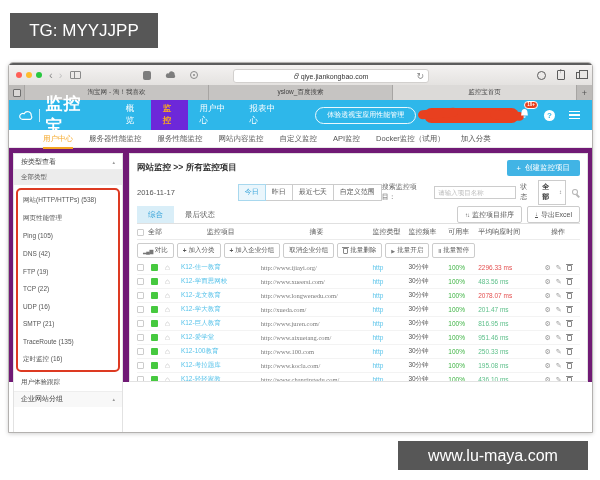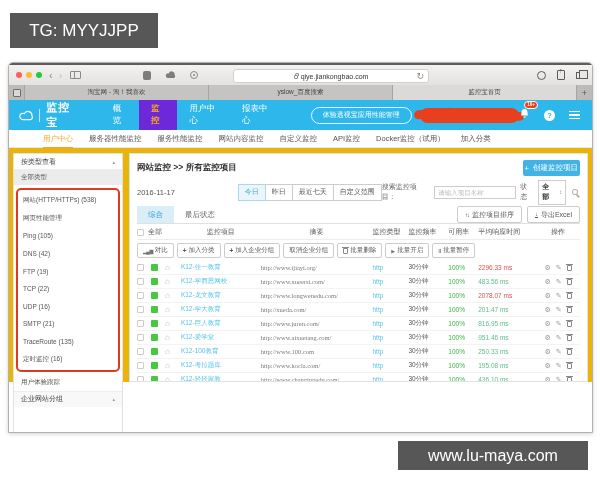--- a/index.html
+++ b/index.html
@@ -45,21 +45,21 @@
   .tab{flex:1;border-right:1px solid #a7a5a3;display:flex;align-items:center;justify-content:center;
        background:#c6c4c2;white-space:nowrap;overflow:hidden}
   .tab.active{background:#dcdad8}
   .tabplus{width:15px;display:flex;align-items:center;justify-content:center;color:#555;font-size:9px}
   .i-plus::before{content:"+"}
 
   
   .apphead{height:30px;background:#2eb7ea;display:flex;align-items:center;color:#fff;padding-left:10px}
   .logo{display:flex;align-items:center;gap:4px}
   .logo .sep{width:1px;height:13px;background:rgba(255,255,255,.7);margin:0 2px}
-  .logotext{font-size:11px;font-weight:bold;letter-spacing:1px}
+  .logotext{font-size:17px;font-weight:bold;letter-spacing:1px}
   .mainnav{display:flex;align-items:stretch;height:30px;margin-left:22px}
   .mainnav .nitem{display:flex;align-items:center;padding:0 12px;font-size:8.5px}
   .mainnav .nitem.active{background:#6d28d9;color:#f5a623;font-weight:bold}
   .pill{margin-left:28px;border:1px solid rgba(255,255,255,.9);border-radius:9px;padding:2.5px 11px;font-size:7px;white-space:nowrap}
   .scribble{margin-left:8px;width:108px;height:15px;background:#e8401f;border-radius:8px;position:relative}
   .scribble::before{content:"";position:absolute;left:-6px;top:1px;width:40px;height:9px;background:#e8401f;border-radius:5px;transform:rotate(-5deg)}
   .scribble::after{content:"";position:absolute;right:-5px;top:3px;width:34px;height:9px;background:#e8401f;border-radius:5px;transform:rotate(4deg)}
   .headicons{margin-left:auto;display:flex;align-items:center;gap:14px;padding-right:12px}
   .bellwrap{position:relative}
   .badge{position:absolute;top:-5px;right:-8px;background:#e8401f;color:#fff;font-size:4.5px;line-height:6px;
@@ -71,36 +71,36 @@
   .burger i{display:block;width:11px;height:1.5px;background:#fff}
 
   
   .subnav{height:18px;background:#fff;display:flex;align-items:center;padding-left:34px;gap:16px;
           font-size:7.5px;color:#555;border-bottom:1px solid #e8e8e8}
   .subnav .snitem{position:relative;white-space:nowrap}
   .subnav .snitem.active{color:#f5a623}
   .subnav .snitem.active::after{content:"";position:absolute;left:0;right:0;bottom:-5px;height:2px;background:#f5a623}
 
   
-  .content{height:234px;background:#eab308;display:flex;gap:6px;padding:5px 4px 0 4px}
+  .content{height:234px;background:#701a75;display:flex;gap:6px;padding:5px 4px 0 4px}
   .sidebar{width:110px;background:#fff;border:1px solid #e2e2e2;font-size:6.5px;color:#555;height:281px}
   .sb-head,.sb-grp{height:16px;display:flex;align-items:center;justify-content:space-between;padding:0 7px;color:#444;font-size:7px}
   .sb-head{border-bottom:1px solid #eee}
   .sb-all{height:15px;display:flex;align-items:center;padding:0 7px;background:#ececec}
   .sb-list{border:2px solid #dd3a22;border-radius:5px;margin:3px 2px;padding:2px 0}
   .sb-item{height:17.6px;display:flex;align-items:center;padding:0 5px;white-space:nowrap}
   .sb-ux{height:16px;display:flex;align-items:center;padding:0 7px}
   .sb-grp{background:#f8f8f8;border-top:1px solid #eee}
   .i-collapse{color:#999;font-size:5px}
   .i-collapse::before{content:"▴"}
 
   .panel{flex:1;background:#fff;border:1px solid #e2e2e2;padding:5px 7px;overflow:hidden}
   .title-row{display:flex;justify-content:space-between;align-items:center;height:18px}
   .breadcrumb{font-size:8.5px;color:#333;font-weight:bold}
-  .create-btn{background:#41b4e5;color:#fff;font-size:7.5px;padding:3px 2px;border-radius:2px;display:flex;gap:4px;align-items:center}
+  .create-btn{background:#41b4e5;color:#fff;font-size:7.5px;padding:3px 10px;border-radius:2px;display:flex;gap:4px;align-items:center}
 
   .filter-row{display:flex;align-items:center;height:20px;margin-top:5px;font-size:7px;color:#666}
   .dateval{font-size:7.5px;color:#555;width:62px}
   .ranges{display:flex;margin-left:40px}
   .rbtn{border:1px solid #ccc;padding:2.5px 6px;background:#fff;margin-left:-1px;white-space:nowrap;color:#555}
   .rbtn.active{background:#eaf6fc;color:#36a3d9;border-color:#a8d8ee;position:relative;z-index:1}
   .search-zone{margin-left:auto;display:flex;align-items:center;gap:4px}
   .search-input{width:82px;height:13px;border:1px solid #ccc;font-size:6.5px;padding:0 3px;color:#333;
                 font-family:"Liberation Sans","DejaVu Sans",sans-serif}
   .search-input::placeholder{color:#bbb}

